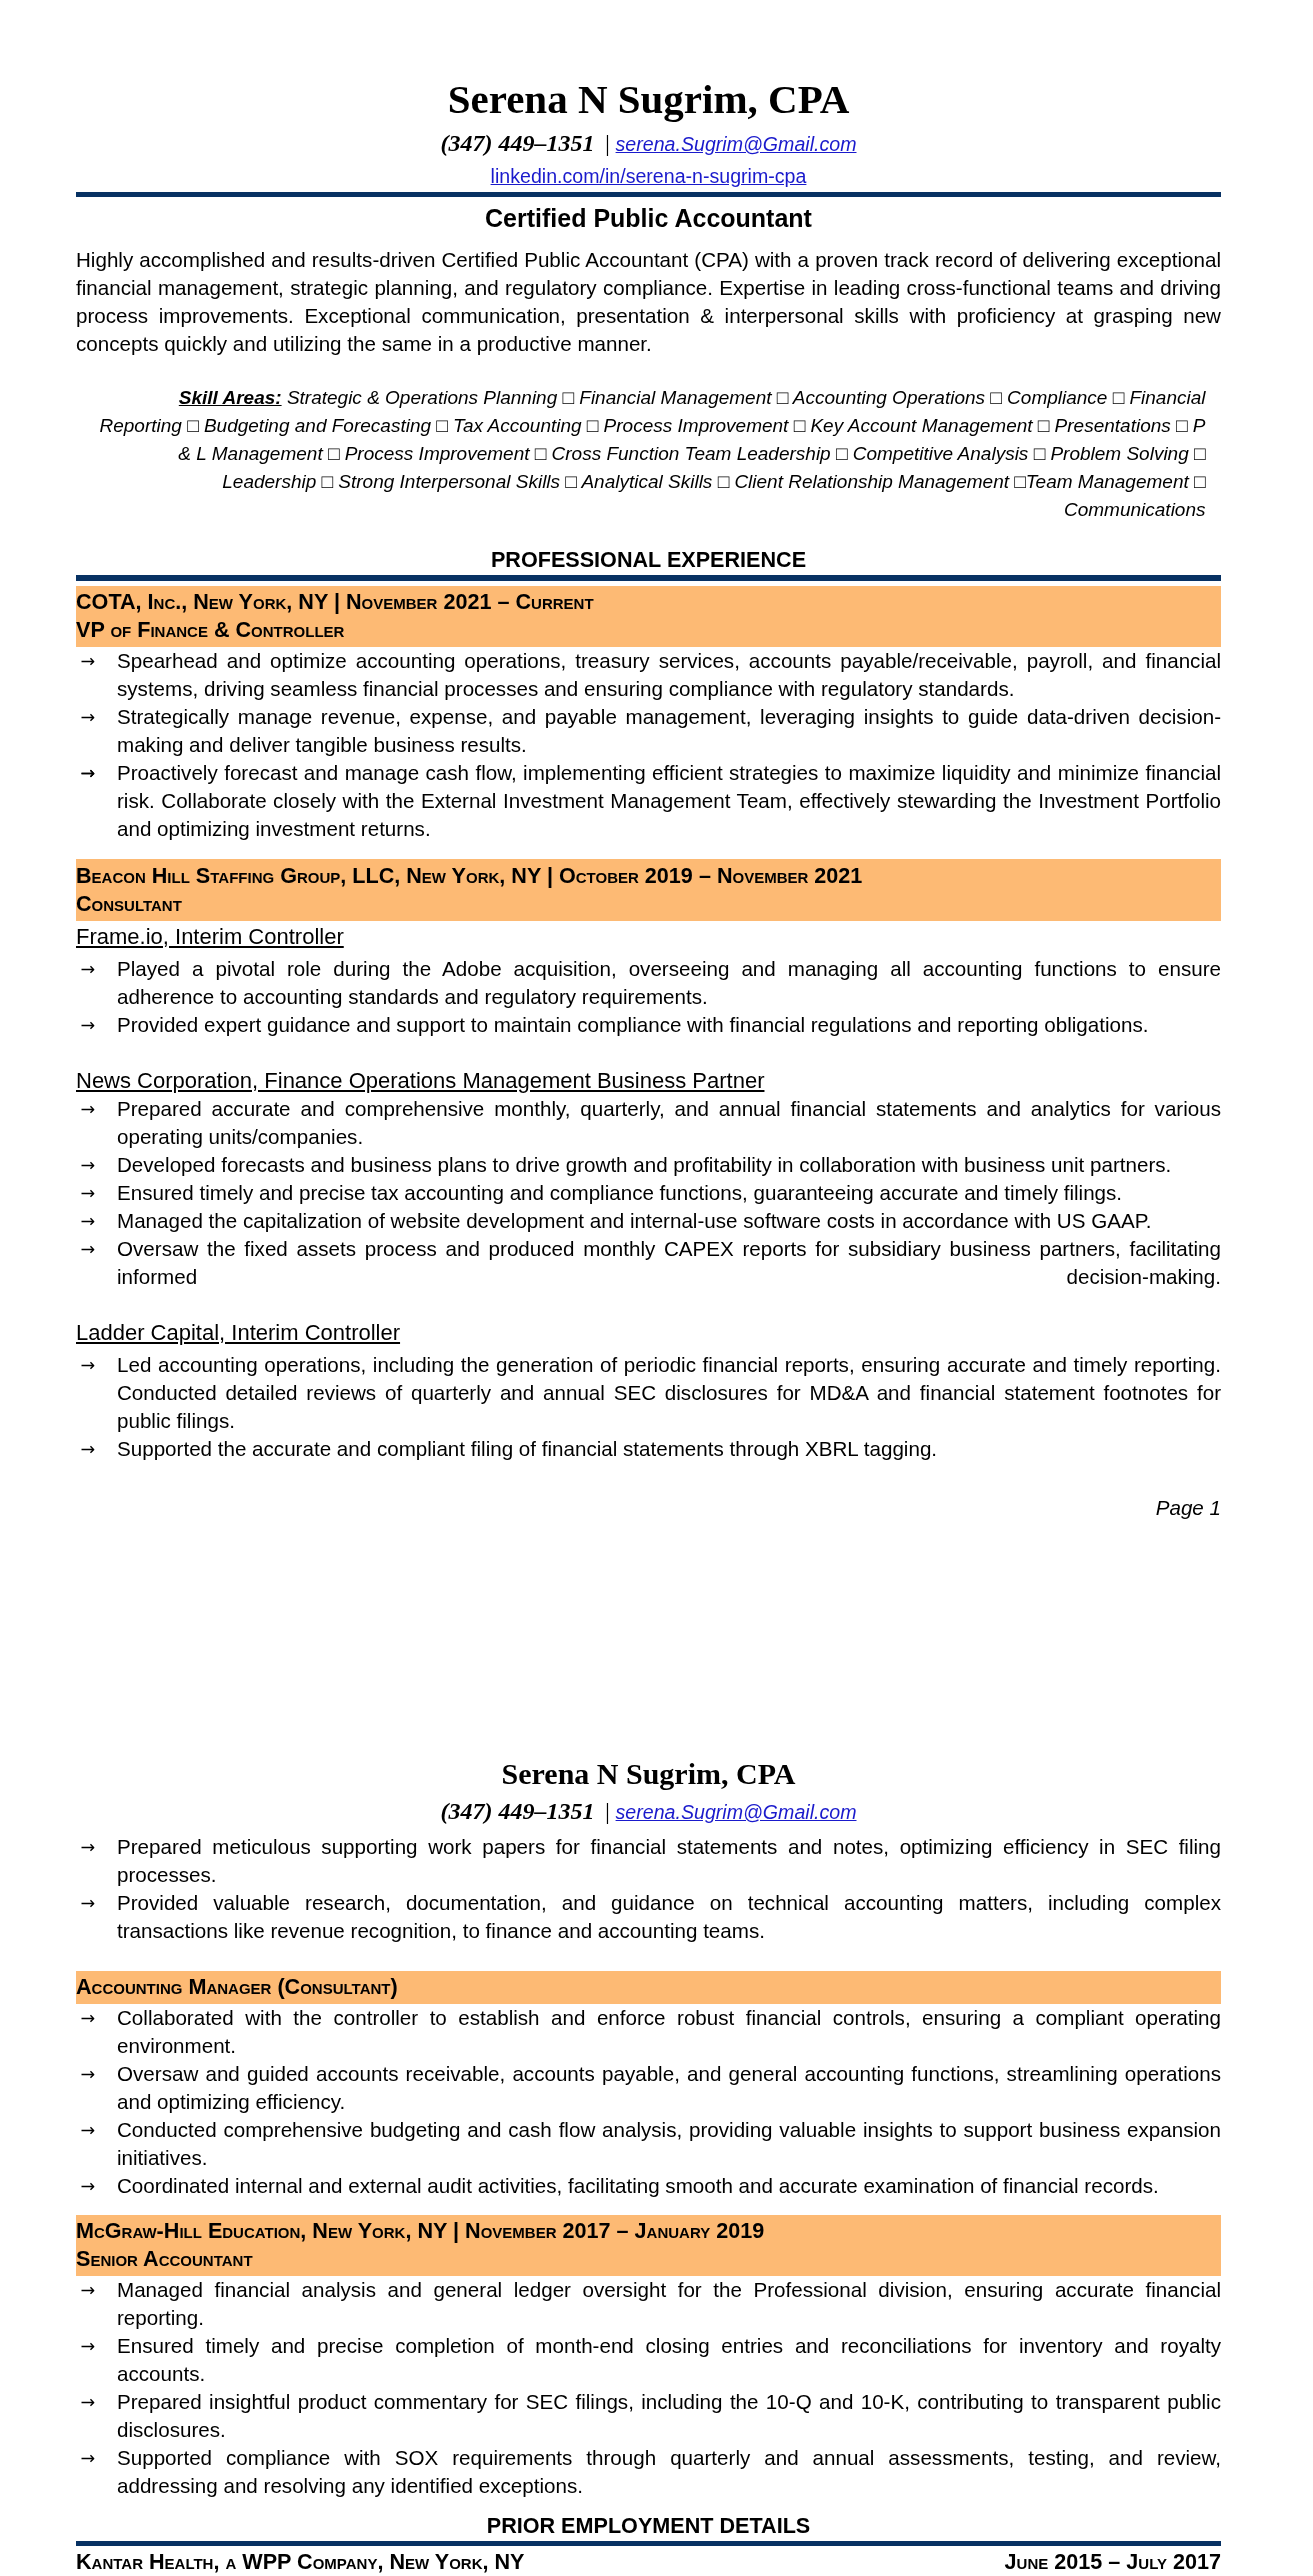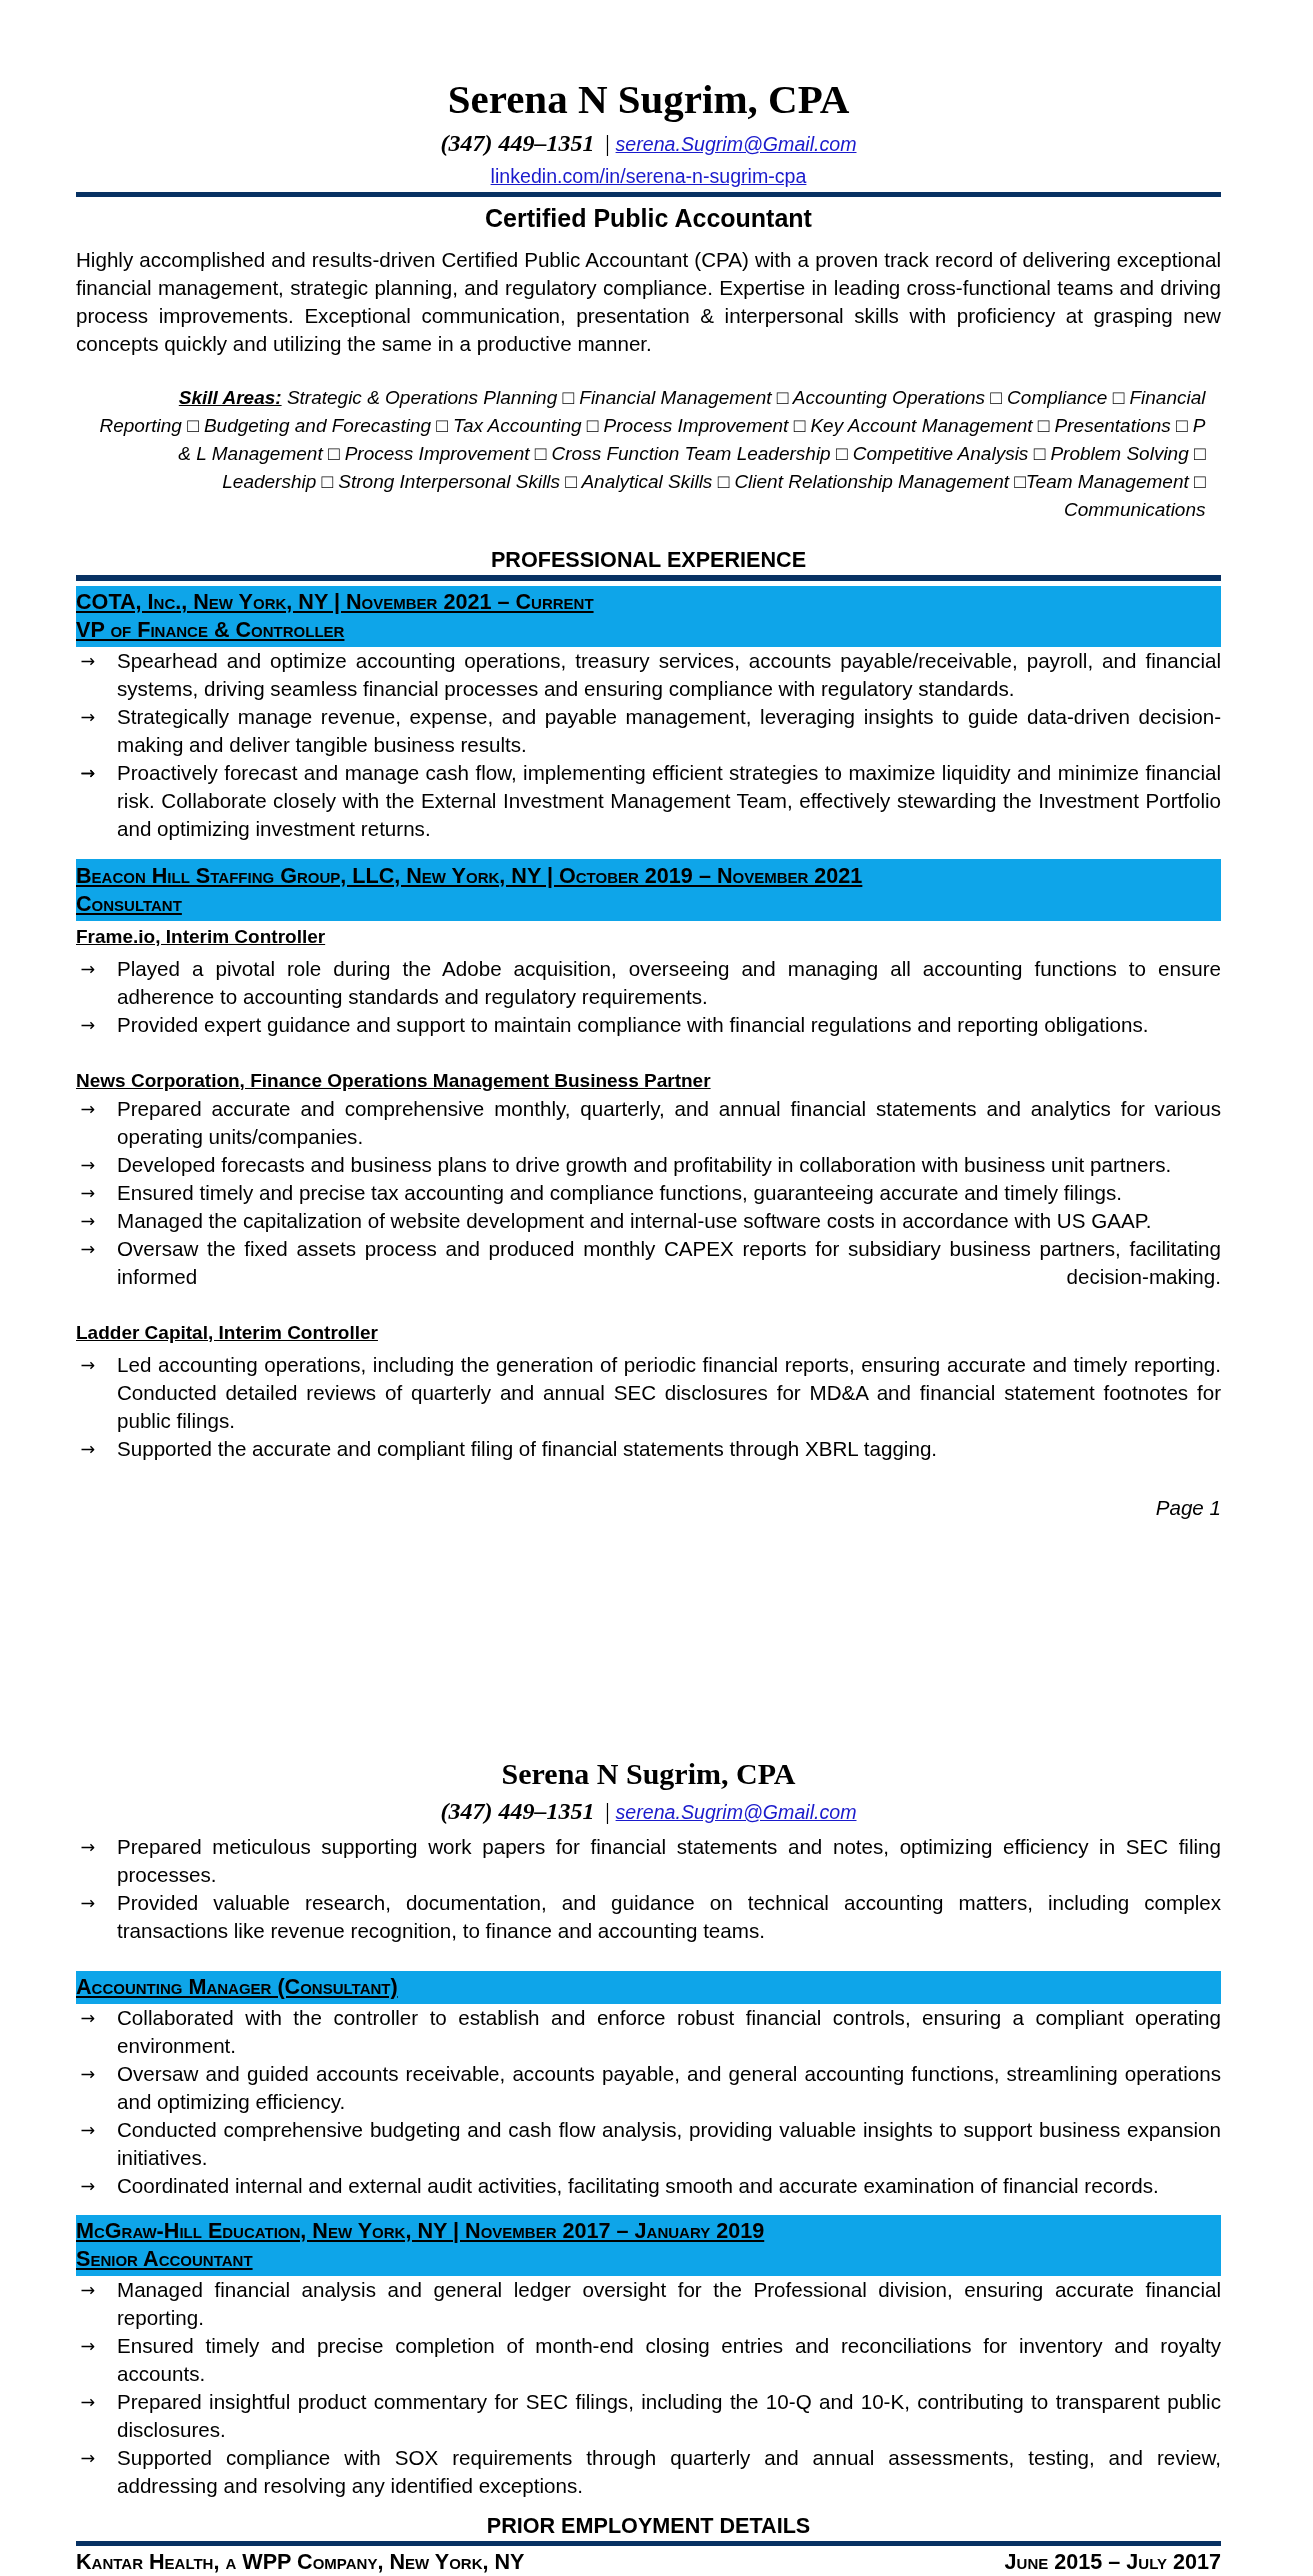--- a/index.html
+++ b/index.html
@@ -12,23 +12,23 @@
   .contact { font-family: "Liberation Serif", serif; font-weight: bold; font-size: 24px; line-height: 40px; font-style: italic; }
   .contact .sep { font-weight: normal; margin: 0 5.2px 0 9.3px; }
   .link { font-family: "Liberation Sans", sans-serif; font-weight: normal; font-size: 19.6px; color: #1a1acc; text-decoration: underline; }
   .linkline { font-size: 19.6px; line-height: 24px; }
   .rule { height: 5.2px; background: #073163; width: 100%; }
   .title { font-weight: bold; font-size: 25px; line-height: 31px; text-align: center; }
   .summary { font-size: 20.6px; line-height: 28px; text-align: justify; text-align-last: left; }
   .skills { font-size: 19px; line-height: 28px; text-align: right; font-style: italic; padding: 0 15.5px; }
   .skills .lbl { font-weight: bold; text-decoration: underline; }
   .sec-head { font-weight: bold; font-size: 21.6px; line-height: 29px; text-align: center; }
-  .band { background: #0ea5e9; padding: 2.1px 0 3.1px 0; text-decoration: underline; }
+  .band { background: #fdba74; padding: 2.1px 0 3.1px 0; }
   .band .l1, .band .l2 { font-weight: bold; font-variant: small-caps; font-size: 21.6px; line-height: 28px; }
-  .sub { font-weight: bold; text-decoration: underline; font-size: 19px; line-height: 28px; }
+  .sub { font-weight: normal; text-decoration: underline; font-size: 22px; line-height: 28px; }
   ul.bl { list-style: none; margin: 0; padding: 0; }
   ul.bl li { position: relative; padding-left: 41px; font-size: 20.6px; line-height: 28px; text-align: justify; }
   ul.bl li .arrow { position: absolute; left: 4.6px; top: 0; font-family: "DejaVu Sans", sans-serif; font-size: 17.5px; }
   .pagenum { font-style: italic; font-size: 20.6px; line-height: 28px; text-align: right; }
   .prior-row { display: flex; justify-content: space-between; font-weight: bold; font-variant: small-caps; font-size: 21.6px; line-height: 29px; }
 </style>
 </head>
 <body>
 
 <div class="page" style="top:76px;">

